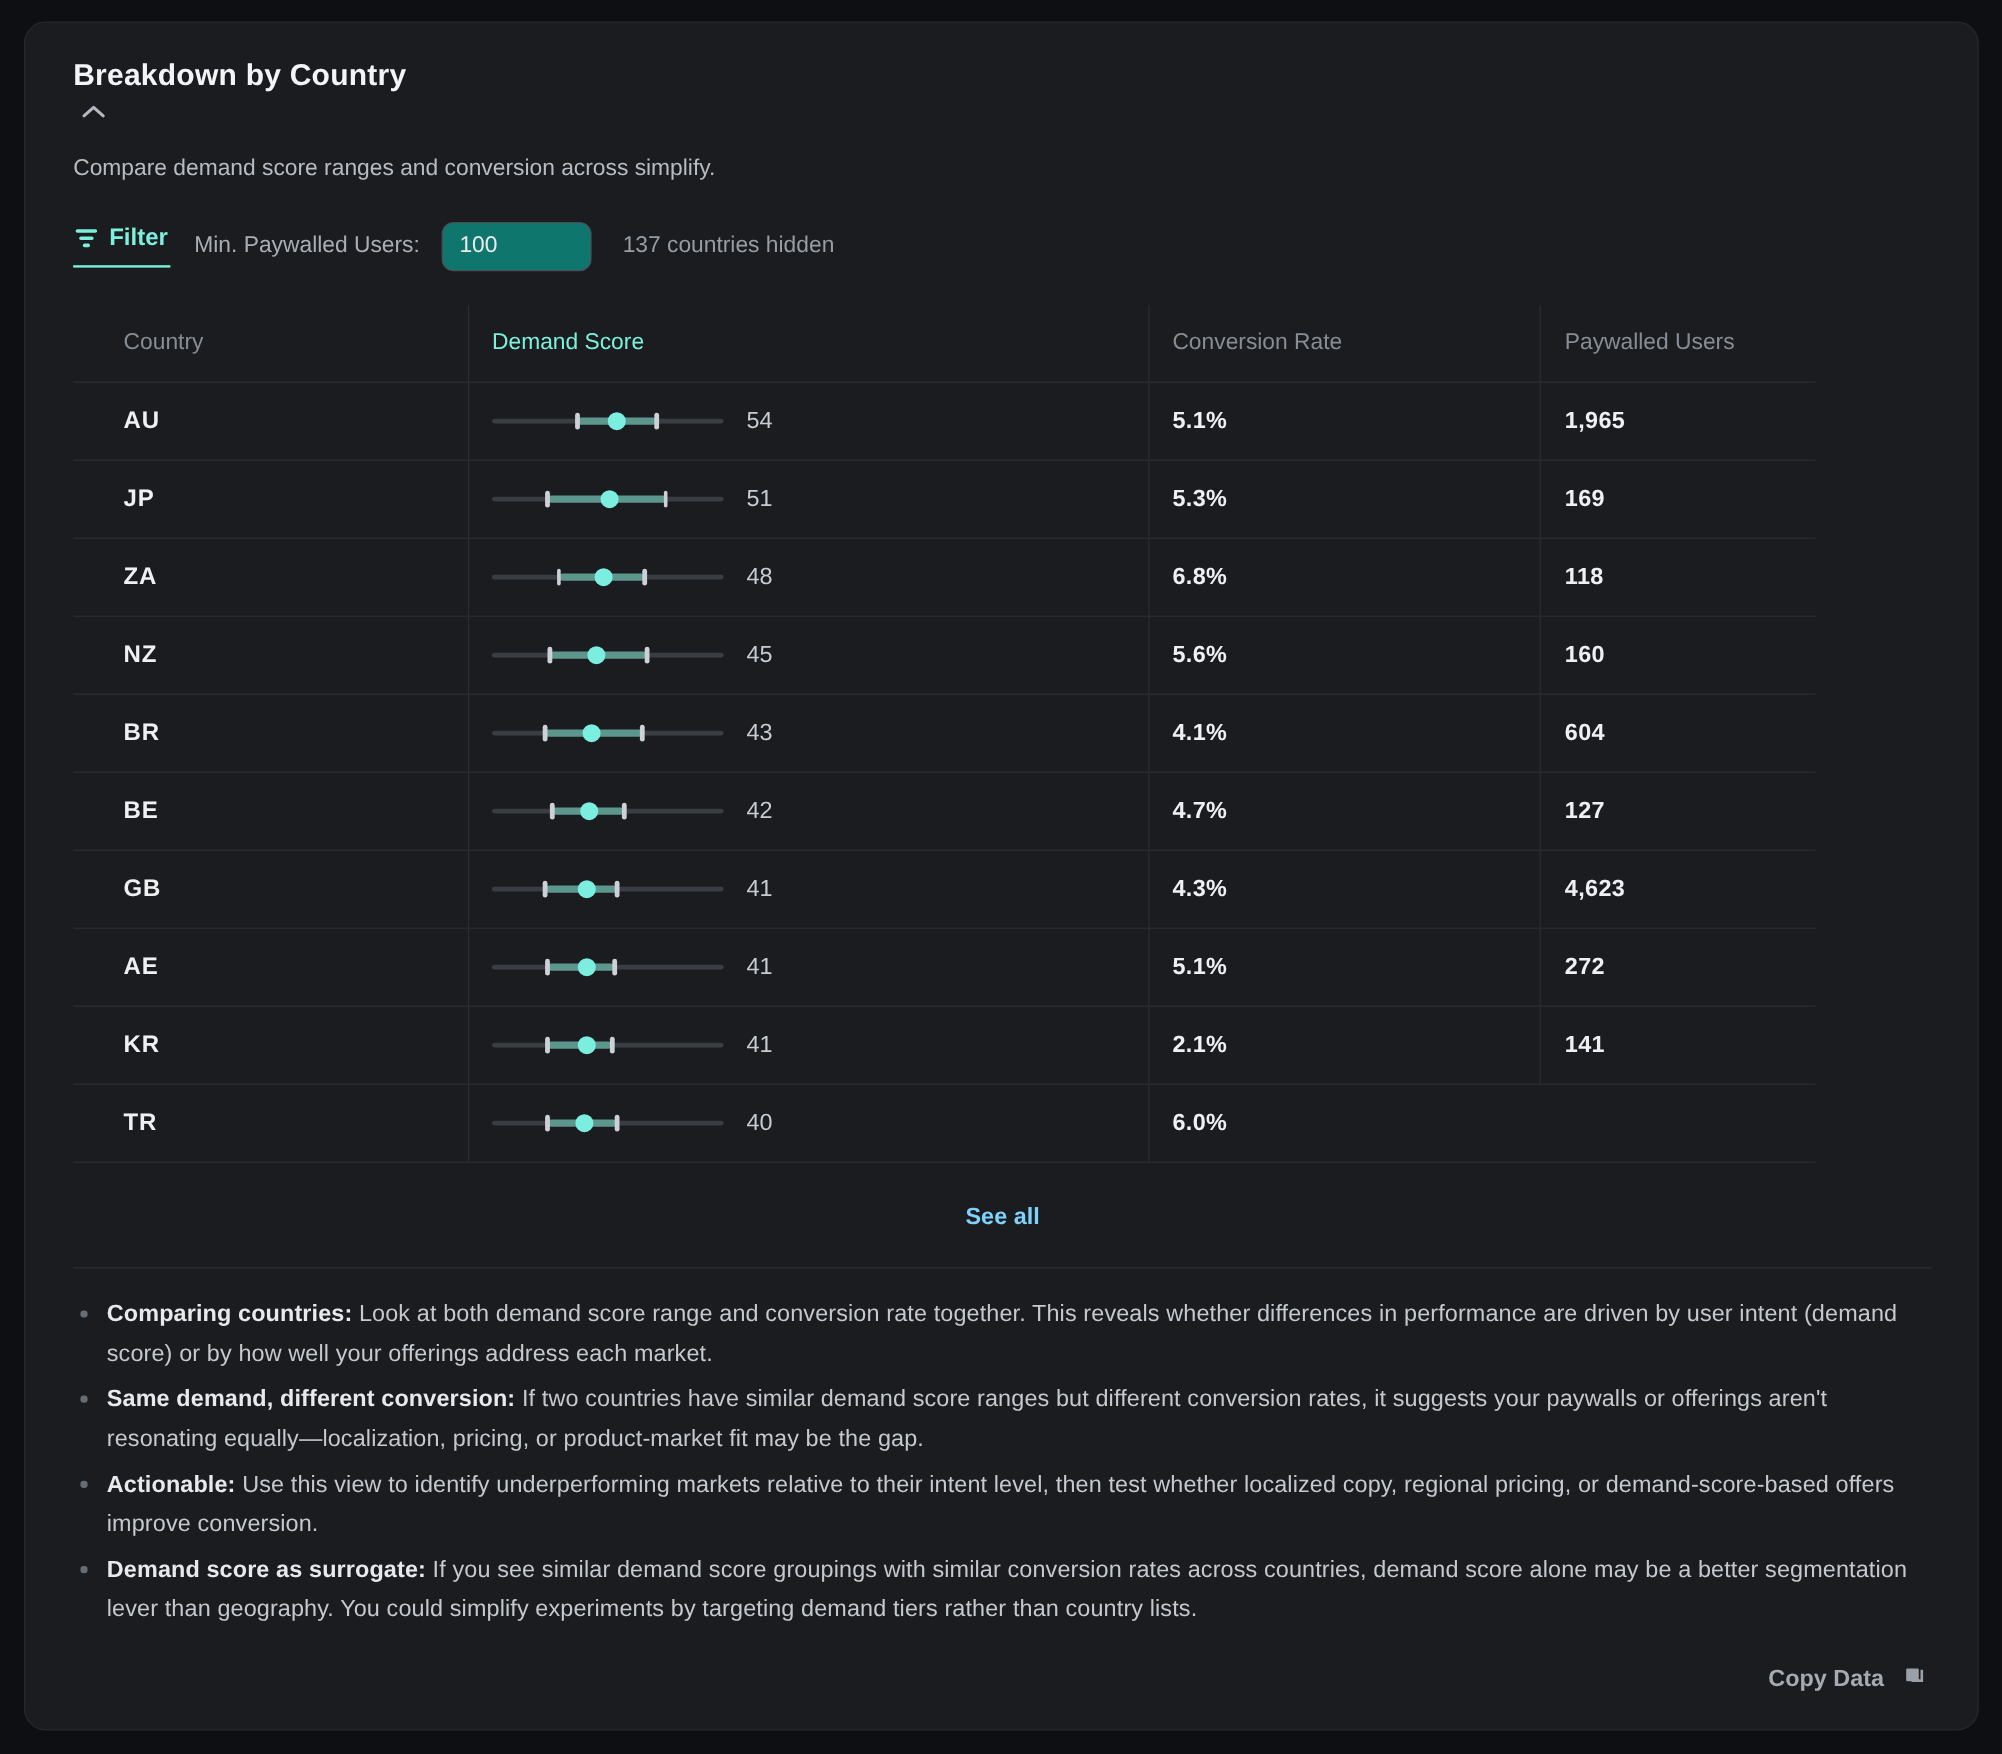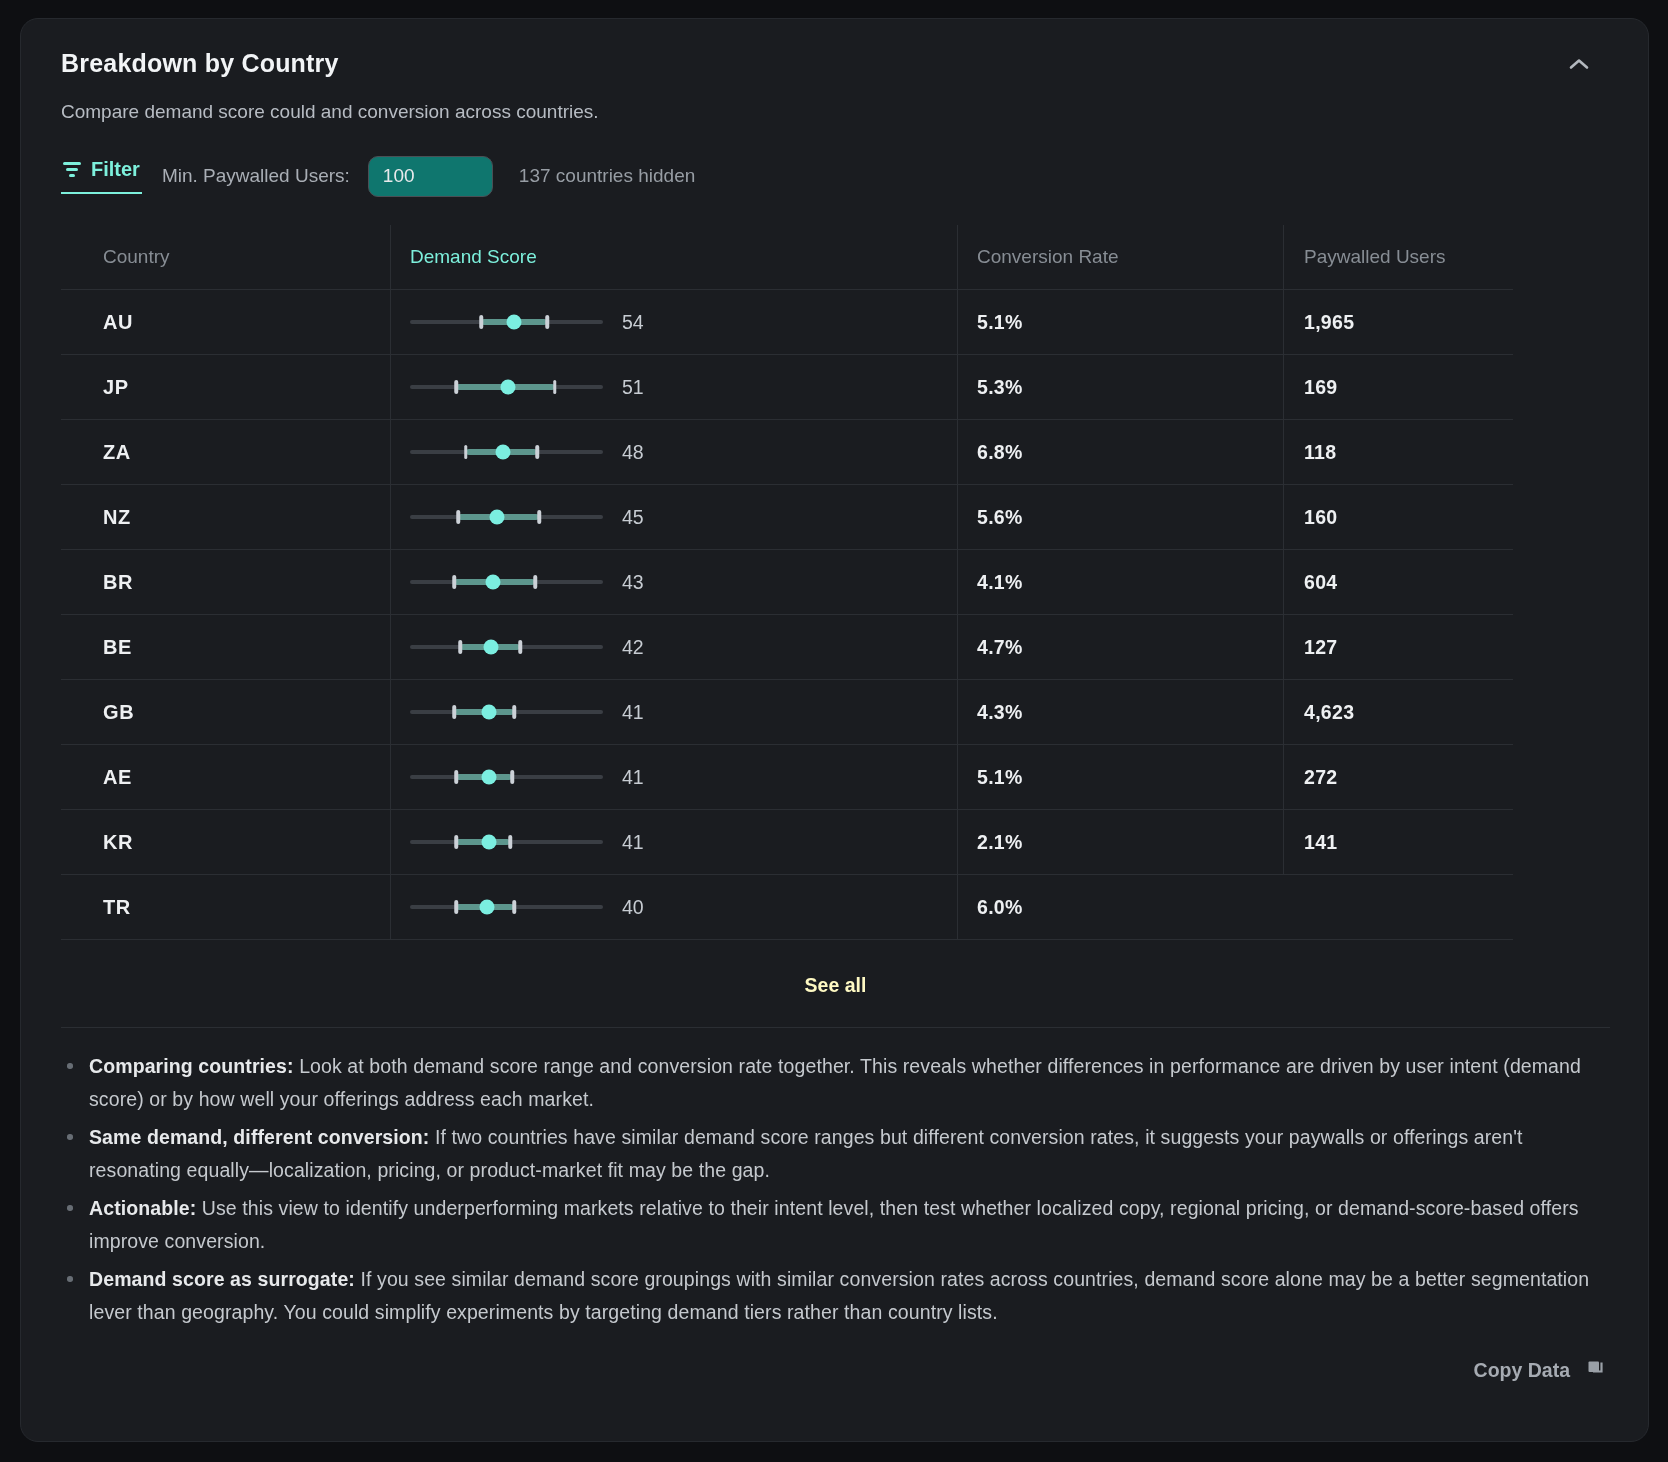--- a/index.html
+++ b/index.html
@@ -11,21 +11,21 @@
     position:relative;
   }
   .card {
     position:absolute; left:20px; top:18px;
     width:1629px; height:1424px;
     background:#1a1c20;
     border:1px solid #26292e;
     border-radius:18px;
     padding:30px 40px 0 40px;
   }
-  .card-header { display:flex; justify-content:space-between; align-items:flex-start; }
+  .card-header { display:flex; justify-content:center; align-items:flex-start;flex-direction:column; }
   .panel-title { color:#f2f4f6; font-size:25px; font-weight:bold; letter-spacing:0.2px; }
   .collapse-btn { background:none; border:none; cursor:pointer; padding:6px; margin:2px 12px 0 0; }
   .panel-subtitle { margin-top:21px; color:#b7bcc3; font-size:19px; }
 
   .filter-row { margin-top:27px; display:flex; align-items:center; height:52px; }
   .filter-tab {
     display:inline-flex; align-items:center; gap:10px;
     padding:0 2px 11px 2px;
     border-bottom:2.5px solid #7df0dc;
     cursor:pointer;
@@ -75,21 +75,21 @@
     position:absolute; top:50%; width:3.5px; height:14px;
     transform:translate(-50%,-50%); background:#ccd1d7; border-radius:2px;
   }
   .slider .dot {
     position:absolute; top:50%; width:15px; height:15px;
     transform:translate(-50%,-50%); background:#7beee0; border-radius:50%;
   }
   .score-num { margin-left:19px; color:#c7ccd2; font-size:19.5px; }
 
   .see-all-wrap { width:1549px; text-align:center; margin-top:34px; }
-  .see-all { color:#fef9c3; font-size:19.5px; font-weight:bold; cursor:pointer; display:inline-block; }
+  .see-all { color:#7dd3fc; font-size:19.5px; font-weight:bold; cursor:pointer; display:inline-block; }
 
   .sep { width:1549px; height:1px; background:#2b2e33; border:none; margin-top:30px; }
 
   .notes { margin-top:22px; width:1552px; }
   .note { display:flex; margin-bottom:5px; }
   .note .bullet {
     flex:0 0 22px; margin-top:13px;
     width:5.5px; height:5.5px; border-radius:50%; background:#676d74;
     max-width:5.5px; margin-right:16.5px; margin-left:6px;
   }
@@ -109,21 +109,21 @@
     <div class="panel-title">Breakdown by Country</div>
     <button class="collapse-btn">
       <span>
         <svg width="22" height="14" viewBox="0 0 22 14" fill="none">
           <polyline points="3,10.5 11,3.5 19,10.5" stroke="#b3b8be" stroke-width="2.6" stroke-linecap="round" stroke-linejoin="round"></polyline>
         </svg>
       </span>
     </button>
   </div>
 
-  <div class="panel-subtitle">Compare demand score could and conversion across countries.</div>
+  <div class="panel-subtitle">Compare demand score ranges and conversion across simplify.</div>
 
   <div class="filter-row">
     <div class="filter-tab">
       <span class="funnel">
           <i></i>
           <i></i>
           <i></i>
         </span>
       <span class="label">Filter</span>
     </div>

